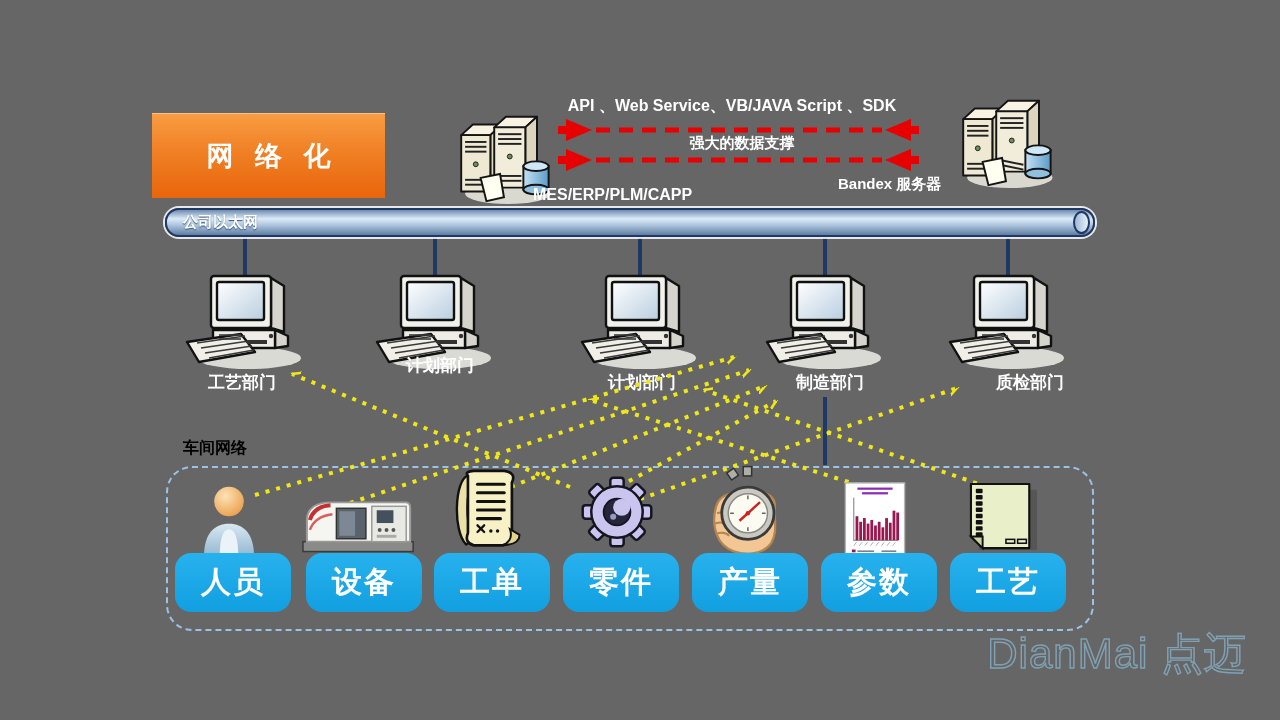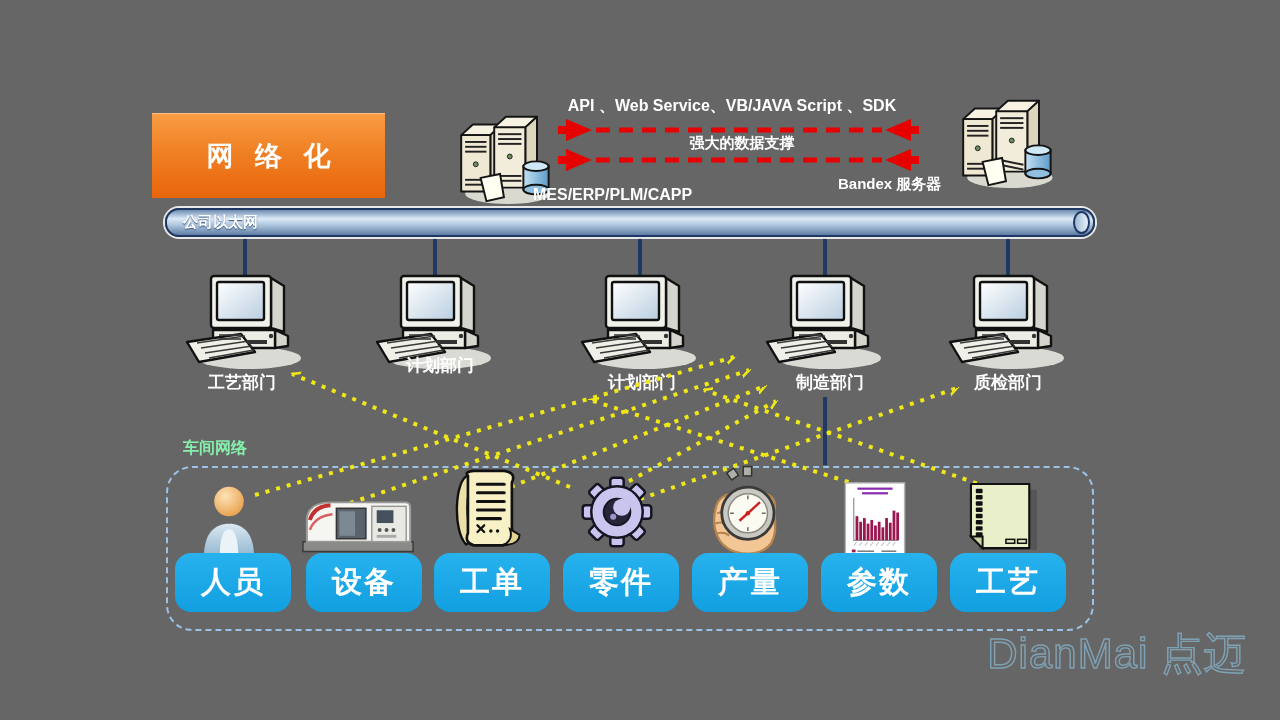--- a/index.html
+++ b/index.html
@@ -26,21 +26,21 @@
   .bus span{color:#fff;font-weight:bold;font-size:15px;padding-left:16px;text-shadow:0 1px 1px #33507a;}
   .bus-cap{position:absolute;right:3px;top:1px;width:13px;height:19px;border:2px solid #1F3864;border-radius:50%;
     background:linear-gradient(90deg,#9FB9D4,#E8F2FB);}
 
   .dropline{width:4px;background:#1F3864;z-index:1;}
 
   .dept-label{color:#fff;font-weight:bold;font-size:17px;transform:translateX(-50%);z-index:2;white-space:nowrap;}
 
   
   .shopbox{left:166px;top:466px;width:924px;height:161px;border:2px dashed #9CC3E5;border-radius:26px;z-index:1;}
-  .shop-label{left:183px;top:438px;color:#86efac;font-weight:bold;font-size:16px;z-index:2;font-family:Liberation Serif, serif;}
+  .shop-label{left:183px;top:438px;color:#000000;font-weight:bold;font-size:16px;z-index:2;font-family:Liberation Serif, serif;}
 
   .shop-item{top:470px;width:108px;height:142px;z-index:5;}
   .shop-btn{position:absolute;left:0;bottom:0;width:116px;height:59px;background:linear-gradient(180deg,#27B2EE,#129FE0);
     border-radius:16px;display:flex;align-items:center;justify-content:center;color:#fff;font-weight:bold;
     font-size:30px;letter-spacing:2px;}
   .shop-icon{position:absolute;left:50%;transform:translateX(-50%);}
 
   .computer{z-index:2;}
   .server{z-index:2;}
 
@@ -276,21 +276,21 @@
       </g>
       <rect x="64" y="68" width="20" height="4" fill="#333"></rect>
       <circle cx="88" cy="64" r="2.2" fill="#333"></circle>
     </svg>
   </div>
 
   <div class="abs dept-label" style="left:242px;top:371px;">工艺部门</div>
   <div class="abs dept-label" style="left:440px;top:354px;">计划部门</div>
   <div class="abs dept-label" style="left:642px;top:371px;">计划部门</div>
   <div class="abs dept-label" style="left:830px;top:371px;">制造部门</div>
-  <div class="abs dept-label" style="left:1008px;top:371px;">质检部门</div>
+  <div class="abs dept-label" style="left:1030px;top:371px;">质检部门</div>
 
   <div class="abs shopbox"></div>
   <div class="abs shop-label">车间网络</div>
 
   <svg id="overlay" class="abs" width="1280" height="720">
     <g stroke="#E60000" stroke-width="5" stroke-dasharray="14 9">
       <line x1="596" y1="130" x2="882" y2="130"></line>
       <line x1="596" y1="160" x2="882" y2="160"></line>
     </g>
     <g fill="#E60000">

